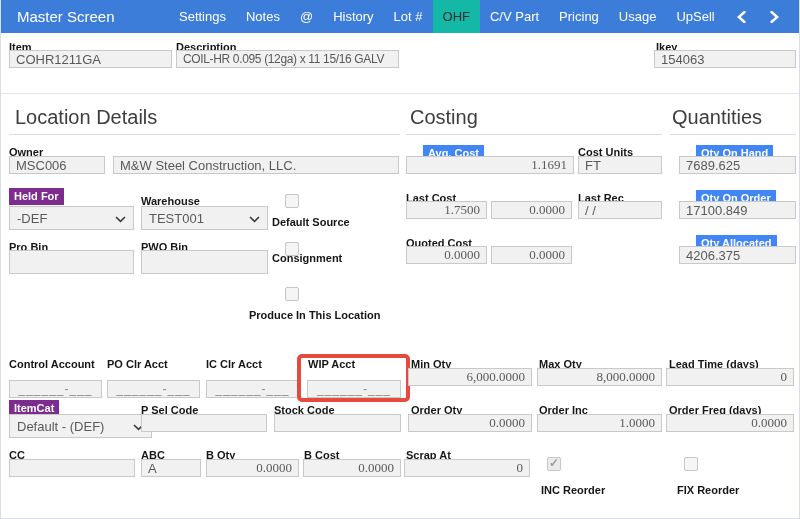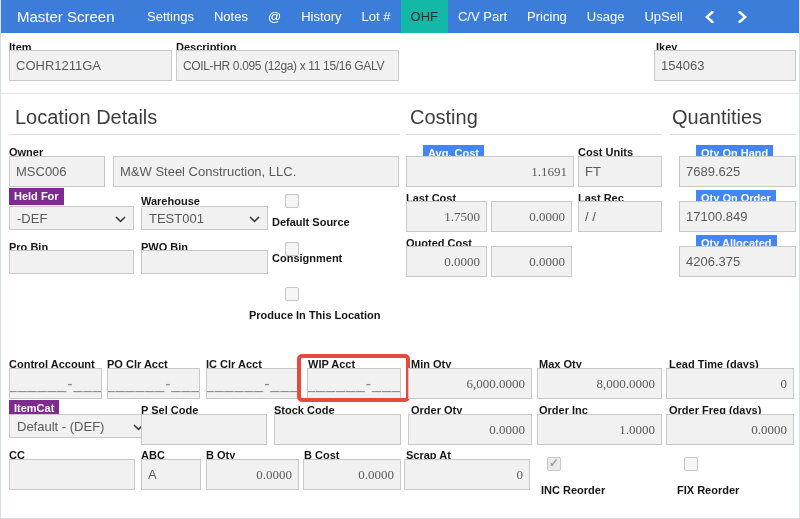--- a/index.html
+++ b/index.html
@@ -3,39 +3,39 @@
 <meta charset="utf-8">
 <style>
   * { margin:0; padding:0; box-sizing:border-box; }
   html,body { background:#fff; font-family:"Liberation Sans", sans-serif; }
   .page { position:relative; width:800px; height:519px; background:#fff;
           border-left:1px solid #d9dee6; border-right:1px solid #d9dee6;
           border-bottom:1px solid #d9dee6; overflow:hidden; }
 
   
   .topbar { position:absolute; left:0; top:0; width:100%; height:33px;
-            background:var(--header-blue,#3d7dda); display:flex; align-items:stretch; }
+            background:var(--header-blue,#3d7dda); display:flex; align-items:stretch;gap:32px; }
   .app-title { color:#fff; font-size:15px; line-height:33px; padding-left:16px;
                width:136px; white-space:nowrap; }
   .tabs { display:flex; align-items:stretch; }
   .tab { color:#fff; font-size:13px; line-height:33px; padding:0 10px;
          white-space:nowrap; cursor:pointer; }
   .tab.active { background:#14b8a6; color:#2e2e2e; }
   .nav-arrow { display:flex; align-items:center; padding:0 12px; cursor:pointer; }
 
   
   .lbl { position:absolute; font-size:11px; font-weight:bold; color:#161616; white-space:nowrap; }
   .heading { position:absolute; font-size:20px; color:#3d3d3d; white-space:nowrap; }
   .rule { position:absolute; height:1px; background:#ddd; }
   .divider { position:absolute; left:0; width:800px; height:1px; background:#e4e4e4; }
-  .input { position:absolute; height:31px; background:#f1f1f1; border:1px solid #c9c9c9;
+  .input { position:absolute; height:18px; background:#f1f1f1; border:1px solid #c9c9c9;
            font-size:13px; color:#5a5a5a; display:flex; align-items:center;
            padding:0 6px; white-space:nowrap; overflow:hidden; }
   .input.right { justify-content:flex-end;font-family:Liberation Serif, serif; }
-  .input.center { justify-content:center; color:#8a8a8a; font-size:16px; letter-spacing:1px; }
+  .input.center { justify-content:center; color:#8a8a8a; font-size:12px; letter-spacing:1px;margin-top:12px; }
   .input.tight { font-size:12px; letter-spacing:-0.35px; padding-right:2px; }
   .select { position:absolute; height:24px; background:#f1f1f1; border:1px solid #c9c9c9;
             font-size:13px; color:#5a5a5a; display:flex; align-items:center;
             justify-content:space-between; padding:0 7px; cursor:pointer; white-space:nowrap; }
   .badge { position:absolute; font-size:11px; font-weight:bold; color:#fff;
            padding:2px 5px 3px 5px; white-space:nowrap; }
   .badge.blue { background:var(--badge-blue,#4286f5);margin-left:17px; }
   .badge.purple { background:var(--badge-purple,#7d2b8f); }
   .checkbox { position:absolute; width:14px; height:14px; background:#f5f5f5;
               border:1px solid #c6c6c6; border-radius:2px; cursor:pointer; }

